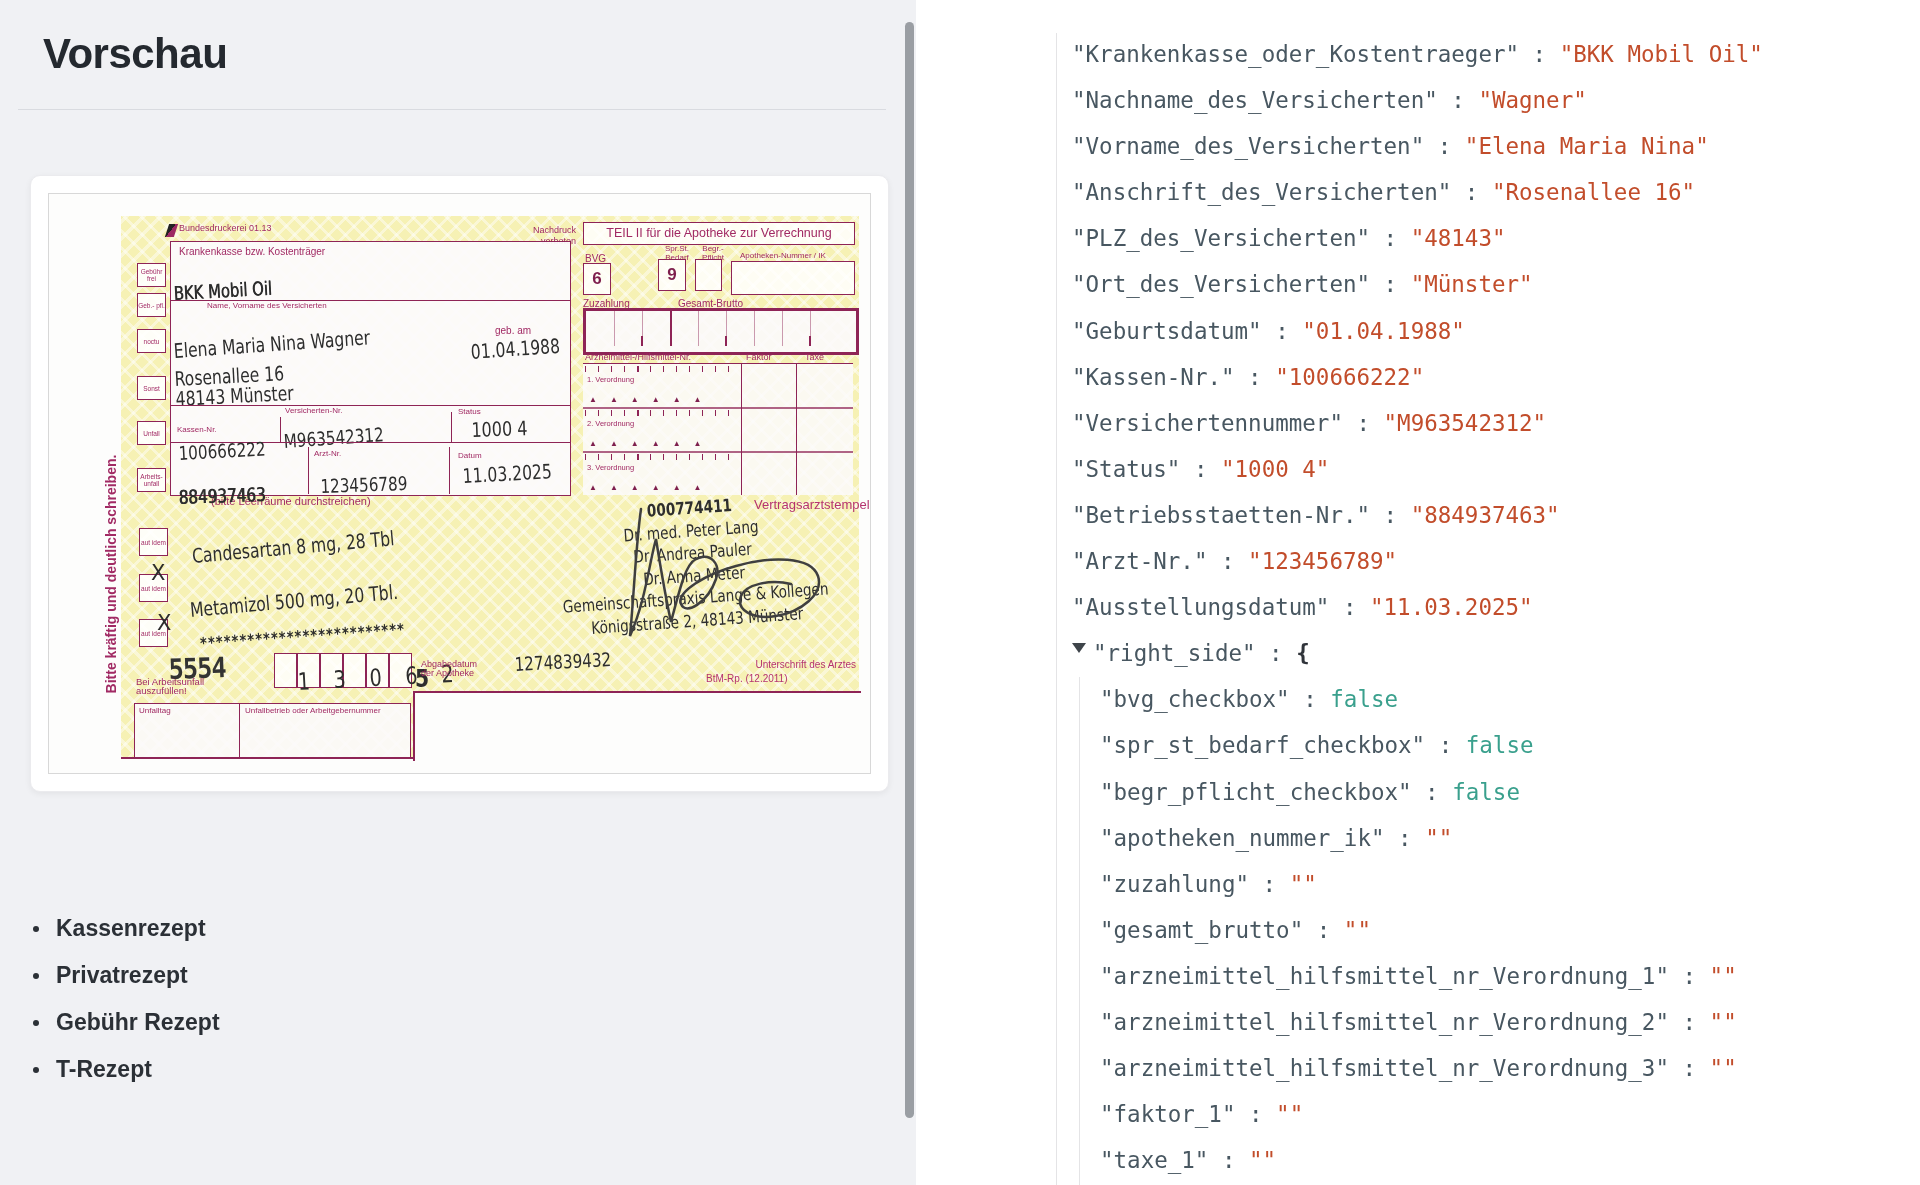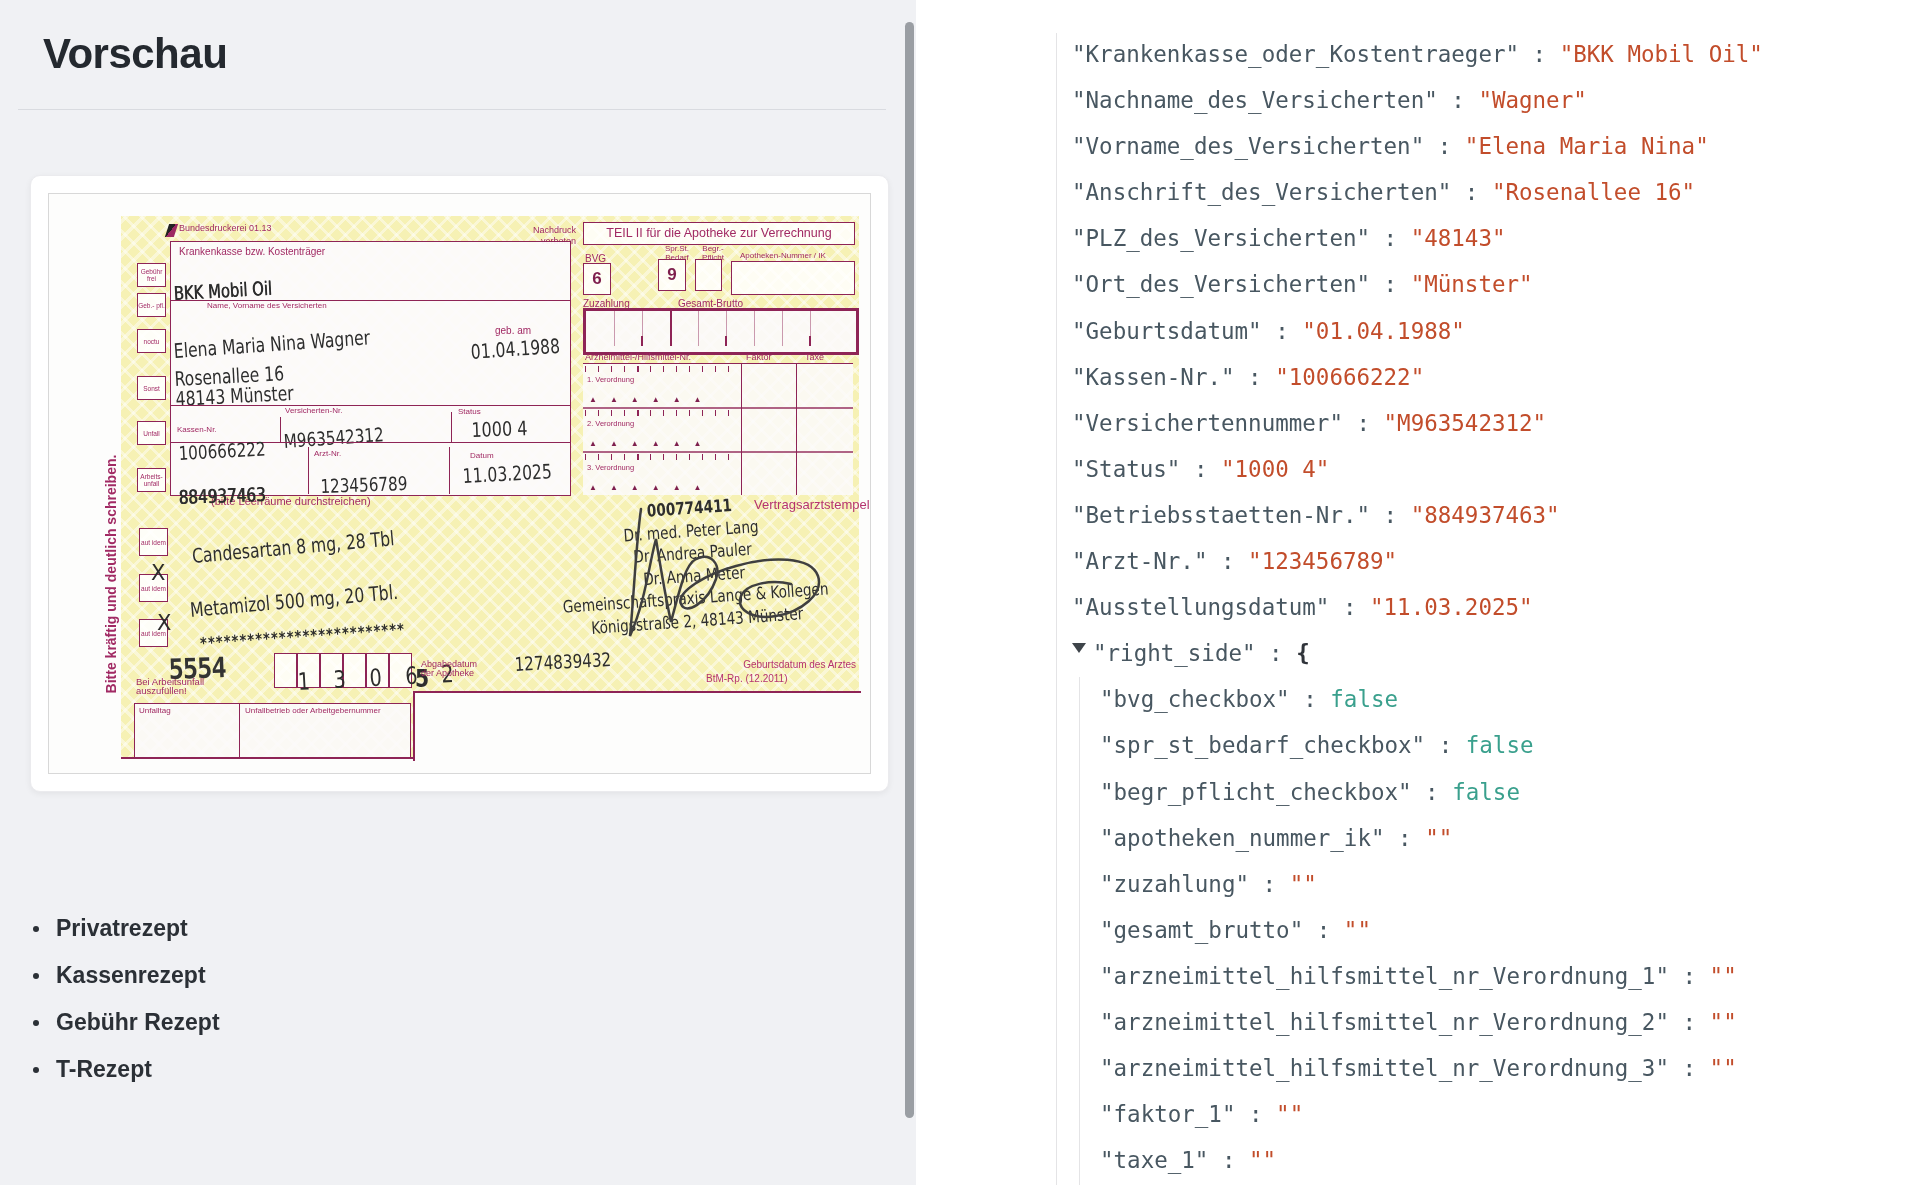--- a/index.html
+++ b/index.html
@@ -106,21 +106,21 @@
             <div class="hw" style="left:4px;top:145px;font-size:20px;transform:rotate(-3deg) scaleX(.78);">48143 Münster</div>
             <div class="hline" style="left:0;top:163px;width:399px;"></div>
             <div class="mlabel tiny" style="left:6px;top:184px;">Kassen-Nr.</div>
             <div class="mlabel tiny" style="left:114px;top:165px;">Versicherten-Nr.</div>
             <div class="mlabel tiny" style="left:287px;top:166px;">Status</div>
             <div class="hw" style="left:300px;top:176px;font-size:20px;transform:rotate(-2deg) scaleX(.8);">1000 4</div>
             <div class="hw" style="left:112px;top:188px;font-size:19px;transform:rotate(-4deg) scaleX(.8);">M963542312</div>
             <div class="hline" style="left:0;top:200px;width:399px;"></div>
             <div class="hw" style="left:7px;top:200px;font-size:19px;transform:rotate(-3deg) scaleX(.8);">100666222</div>
             <div class="mlabel tiny" style="left:143px;top:208px;">Arzt-Nr.</div>
-            <div class="mlabel tiny" style="left:299px;top:210px;">Datum</div>
+            <div class="mlabel tiny" style="left:287px;top:210px;">Datum</div>
             <div class="hw" style="left:291px;top:222px;font-size:20px;transform:rotate(-3deg) scaleX(.78);">11.03.2025</div>
             <div class="hw" style="left:149px;top:233px;font-size:19px;transform:rotate(-2deg) scaleX(.8);">123456789</div>
             <div class="vline" style="left:109px;top:175px;height:25px;"></div>
             <div class="vline" style="left:280px;top:170px;height:30px;"></div>
             <div class="vline" style="left:137px;top:205px;height:47px;"></div>
             <div class="vline" style="left:278px;top:205px;height:47px;"></div>
           </div>
 
           <div class="mlabel" style="left:90px;top:280px;font-size:11px;">(bitte Leerräume durchstreichen)</div>
           <div class="hw" style="left:57px;top:270px;font-size:19px;transform:rotate(-2deg) scaleX(.8);text-shadow:1px 0 #2d2d2d;">884937463</div>
@@ -179,21 +179,21 @@
             <div style="position:static;font-weight:bold;">000774411</div>
             <div style="position:static;">Dr. med. Peter Lang</div>
             <div style="position:static;">Dr. Andrea Pauler</div>
             <div style="position:static;">Dr. Anna Meter</div>
             <div style="position:static;">Gemeinschaftspraxis Lange &amp; Kollegen</div>
             <div style="position:static;">Königsstraße 2, 48143 Münster</div>
           </div>
           <svg class="sig" width="250" height="150" viewBox="0 0 250 150">
             <path d="M55 5 C50 40 48 90 44 132 C60 95 63 60 70 35 C74 60 80 95 85 118 C95 80 100 60 110 55 C125 48 135 60 130 75 C122 98 100 112 95 100 C90 88 120 70 150 62 C185 52 225 52 232 72 C238 90 215 108 190 112 C165 116 150 105 155 92 C160 80 185 75 205 80" stroke="#3f3f3f" stroke-width="2.5" fill="none" stroke-linecap="round"></path>
           </svg>
-          <div class="mlabel" style="left:585px;top:443px;width:150px;text-align:right;font-size:10px;color:#b5336f;">Geburtsdatum des Arztes</div>
+          <div class="mlabel" style="left:585px;top:443px;width:150px;text-align:right;font-size:10px;color:#b5336f;">Unterschrift des Arztes</div>
           <div class="mlabel" style="left:585px;top:457px;width:150px;font-size:10px;color:#b5336f;">BtM-Rp. (12.2011)</div>
 
           <div class="hw mono" style="left:47px;top:437px;font-size:28px;font-weight:bold;letter-spacing:-1px;transform:rotate(-2deg) scaleX(.9);color:#333;">5554</div>
           <div class="digit-cells">
             <div></div>
               <div></div>
               <div></div>
               <div></div>
               <div></div>
               <div></div>
@@ -212,25 +212,25 @@
 
           <div style="left:292px;top:475px;width:446px;height:68px;background:#fdfdfc;border-top:2px solid #8e2456;border-left:2px solid #8e2456;"></div>
           <div class="hline" style="left:0;top:541px;width:294px;height:2px;"></div>
         </div>
       </div>
     </div>
 
     <div class="rlist">
       <div class="ritem">
           <span class="dot"></span>
+          <span>Kassenrezept</span>
+        </div>
+      <div class="ritem">
+          <span class="dot"></span>
           <span>Privatrezept</span>
-        </div>
-      <div class="ritem">
-          <span class="dot"></span>
-          <span>Kassenrezept</span>
         </div>
       <div class="ritem">
           <span class="dot"></span>
           <span>Gebühr Rezept</span>
         </div>
       <div class="ritem">
           <span class="dot"></span>
           <span>T-Rezept</span>
         </div>
     </div>

